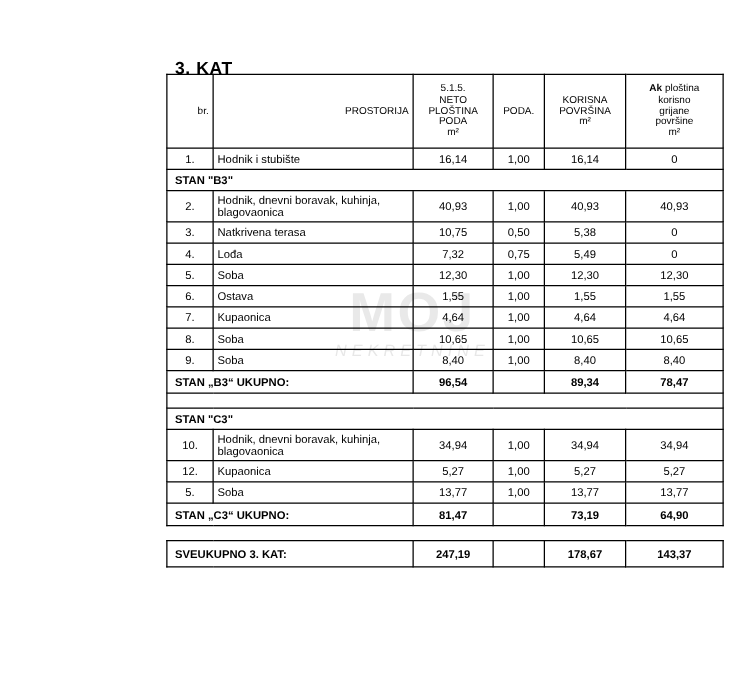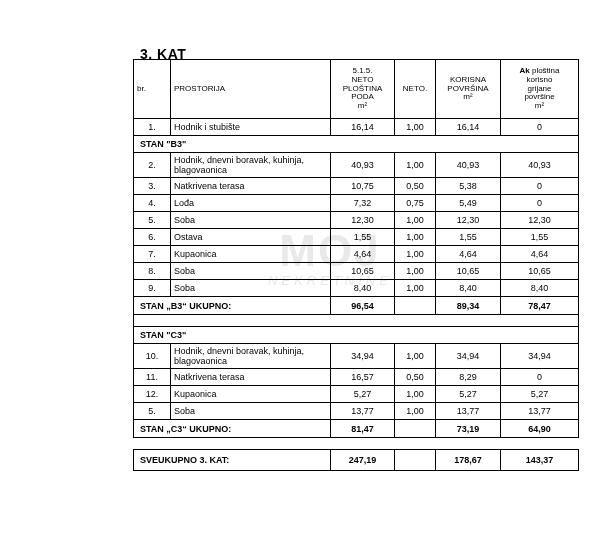--- a/index.html
+++ b/index.html
@@ -76,21 +76,21 @@
 
   thead td {
     text-align: center;
     font-size: 8px;
     font-weight: bold;
     line-height: 1.12;
     height: 56px;
     padding: 2px 2px;
   }
   thead td.h-left {
-    text-align: left;
+    text-align: right;
   }
   thead td.h-ak {
     font-weight: normal;
   }
   thead td.h-ak b { font-weight: bold; }
 
   td.num {
     text-align: center;
   }
   td.name {
@@ -165,21 +165,21 @@
     </colgroup>
     <thead>
       <tr>
         <td class="h-left"><span>br.</span></td>
         <td class="h-left"><span>PROSTORIJA</span></td>
         <td><span class="ml" style="white-space:pre-line">5.1.5.
 NETO
 PLOŠTINA
 PODA
 m²</span></td>
-        <td><span>NETO.</span></td>
+        <td><span>PODA.</span></td>
         <td><span style="white-space:pre-line">KORISNA
 POVRŠINA
 m²</span></td>
         <td class="h-ak"><b>Ak</b><span style="white-space:pre-line"> ploština
 korisno
 grijane
 površine
 m²</span></td>
       </tr>
     </thead>
@@ -274,28 +274,20 @@
         </tr>
         <tr class="body-row two-line">
           <td class="num">10.</td>
           <td class="name">Hodnik, dnevni boravak, kuhinja, blagovaonica</td>
           <td class="val">34,94</td>
           <td class="val">1,00</td>
           <td class="val">34,94</td>
           <td class="val">34,94</td>
         </tr>
         <tr class="body-row">
-          <td class="num">11.</td>
-          <td class="name">Natkrivena terasa</td>
-          <td class="val">16,57</td>
-          <td class="val">0,50</td>
-          <td class="val">8,29</td>
-          <td class="val">0</td>
-        </tr>
-        <tr class="body-row">
           <td class="num">12.</td>
           <td class="name">Kupaonica</td>
           <td class="val">5,27</td>
           <td class="val">1,00</td>
           <td class="val">5,27</td>
           <td class="val">5,27</td>
         </tr>
         <tr class="body-row">
           <td class="num">5.</td>
           <td class="name">Soba</td>

